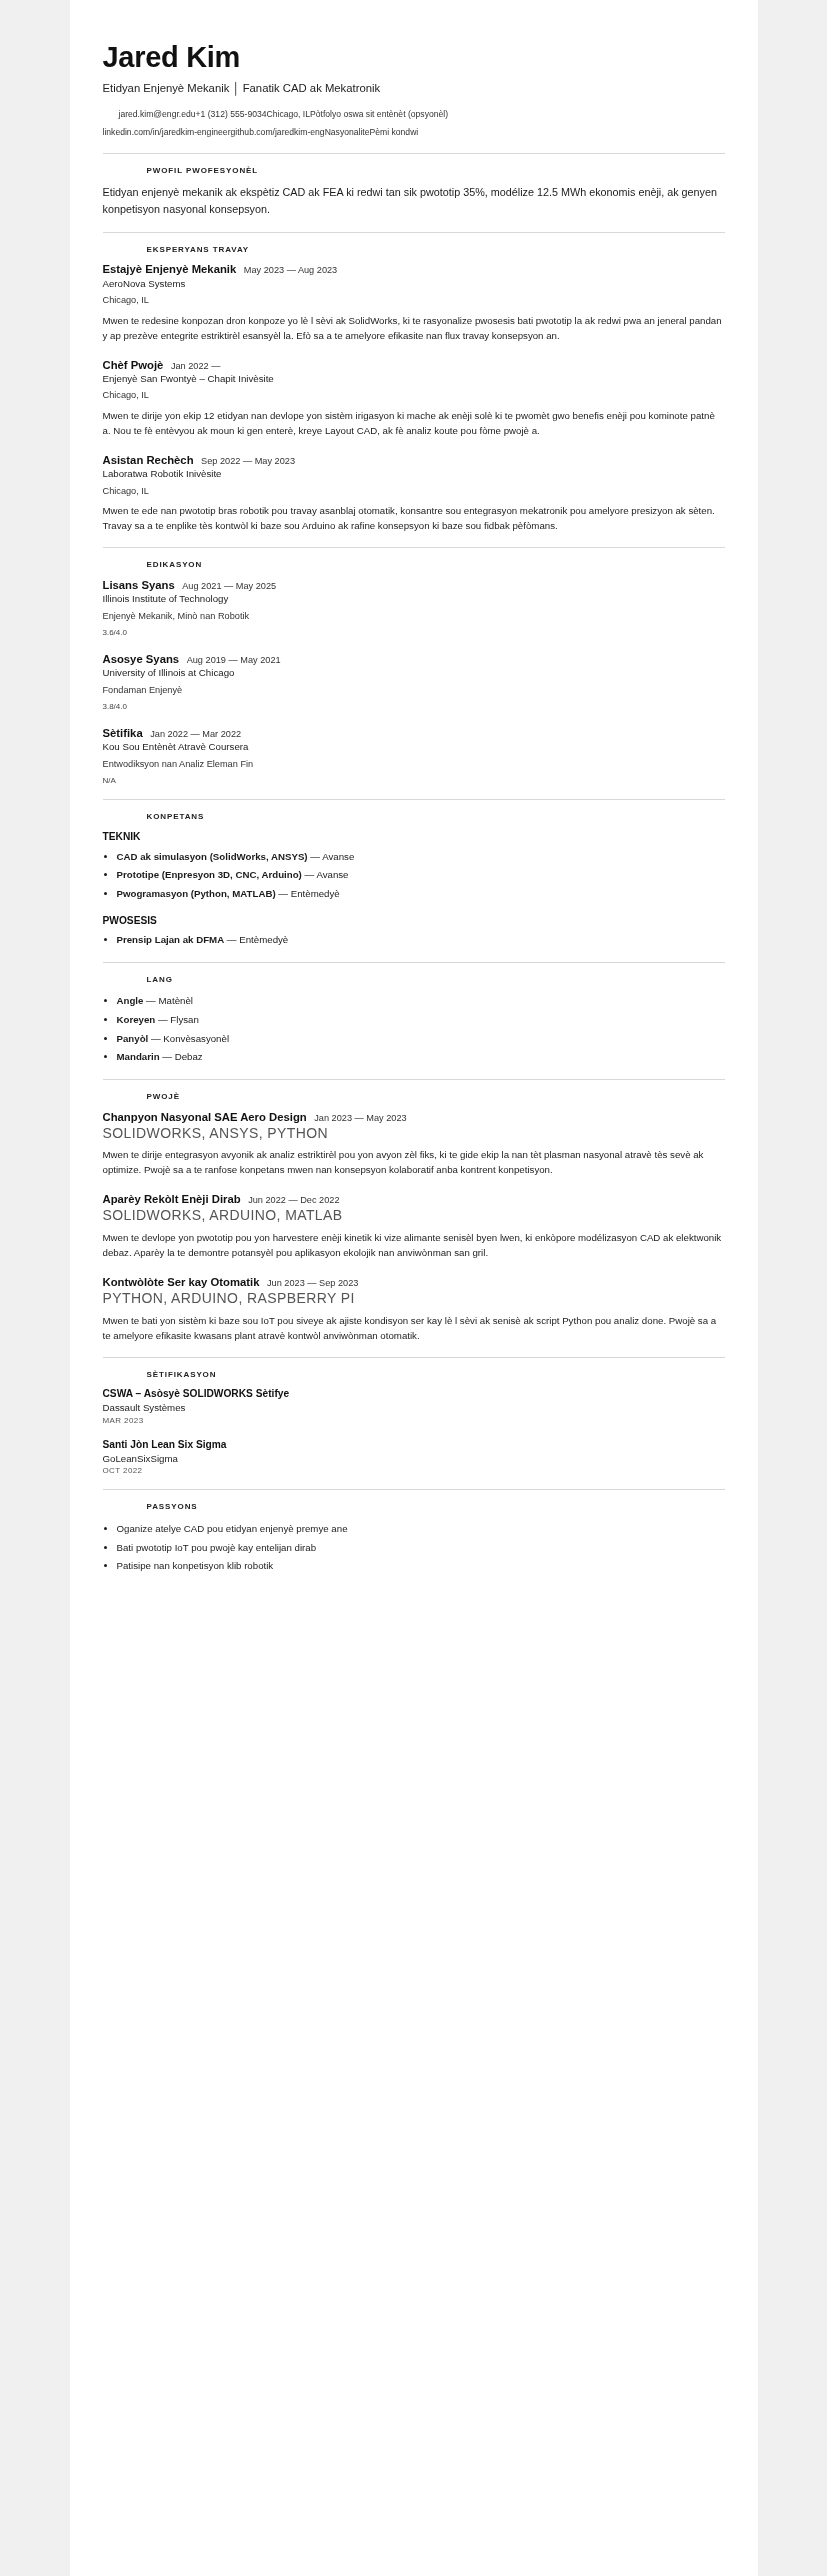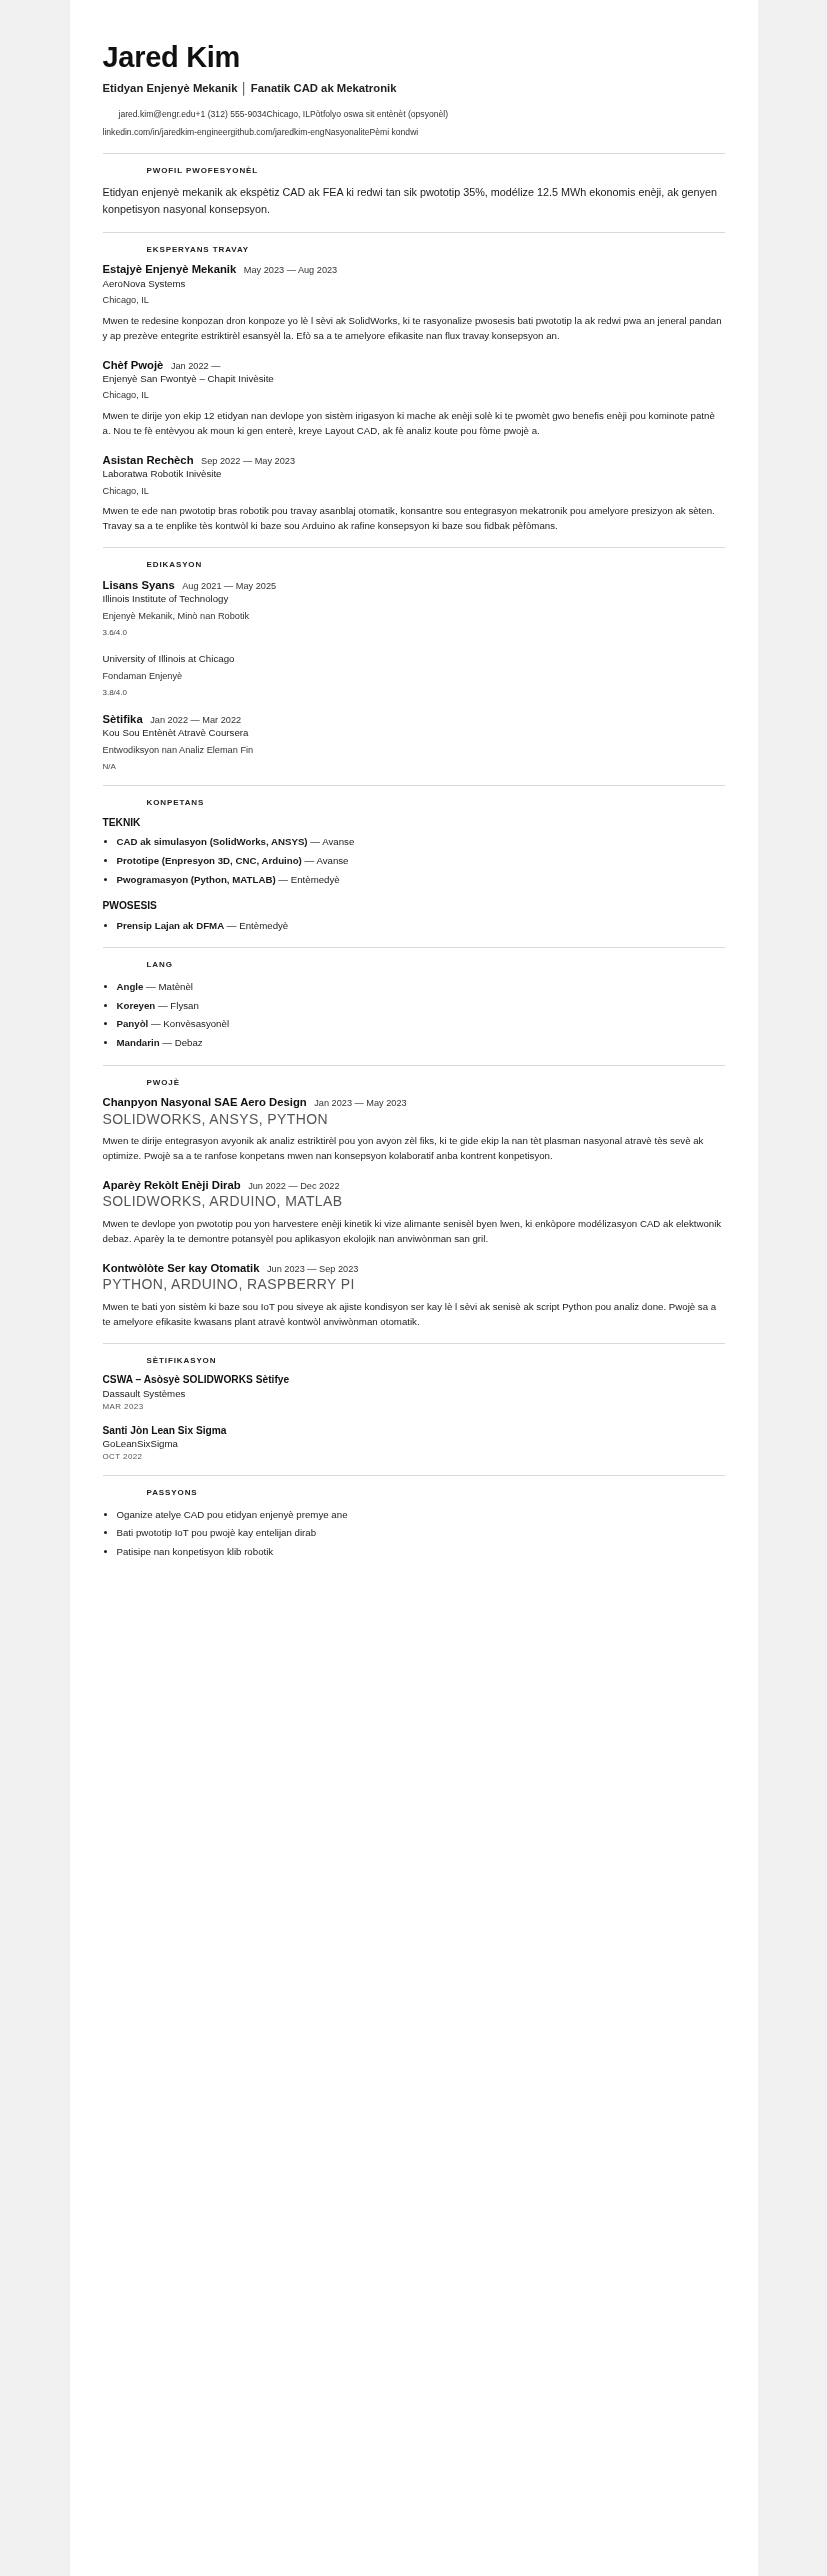--- a/index.html
+++ b/index.html
@@ -26,21 +26,21 @@
     font-weight: bold;
     letter-spacing: -0.3px;
     line-height: 1.1;
     margin: 0 0 8.6px 0;
     color: #111;
   }
   .headline {
     font-size: 11.3px;
     color: #222;
     margin: 0 0 14px 0;
-    font-weight: bold;
+    font-weight: normal;
   }
   .contact-line {
     font-size: 8.6px;
     color: #333;
     margin: 0 0 4.3px 0;
     line-height: 1.5;
     padding-left: 16px;
   }
   .contact-line span { white-space: nowrap; }
   .links-line {
@@ -221,20 +221,24 @@
       <div class="entry-head">
         <span class="entry-title">Lisans Syans</span>
         <span class="entry-dates">Aug 2021 — May 2025</span>
       </div>
       <div class="entry-sub">Illinois Institute of Technology</div>
       <div class="entry-loc">Enjenyè Mekanik, Minò nan Robotik</div>
       <div class="gpa">3.6/4.0</div>
     </div>
 
     <div class="entry">
+      <div class="entry-head">
+        <span class="entry-title">Asosye Syans</span>
+        <span class="entry-dates">Aug 2019 — May 2021</span>
+      </div>
       <div class="entry-sub">University of Illinois at Chicago</div>
       <div class="entry-loc">Fondaman Enjenyè</div>
       <div class="gpa">3.8/4.0</div>
     </div>
 
     <div class="entry">
       <div class="entry-head">
         <span class="entry-title">Sètifika</span>
         <span class="entry-dates">Jan 2022 — Mar 2022</span>
       </div>

